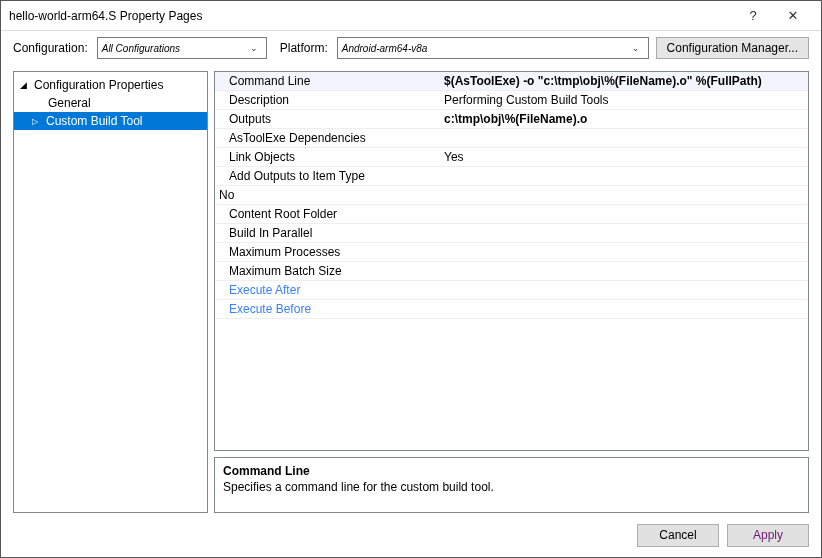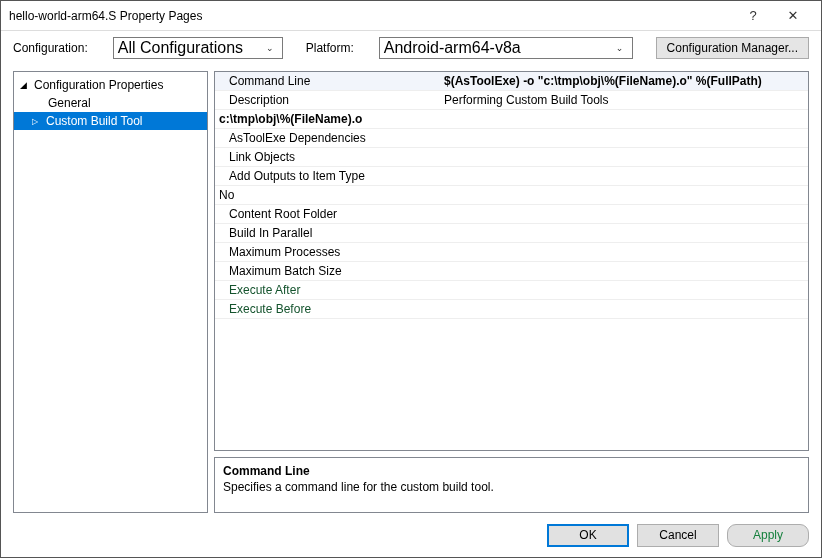--- a/index.html
+++ b/index.html
@@ -34,33 +34,33 @@
     justify-content: center;
     font-size: 13px;
     color: #333;
     cursor: pointer;
   }
   .config-bar {
     height: 34px;
     display: flex;
     align-items: center;
     padding: 0 12px;
-    gap: 23px;
+    gap: 7px;
   }
   .config-bar label { margin-right: 2px; }
   .combo {
     border: 1px solid #7a7a7a;
     height: 22px;
     display: flex;
     align-items: center;
     padding: 0 4px;
     background: #fff;
     position: relative;
   }
-  .combo .combo-text { flex: 1; font-size: 16px; }
+  .combo .combo-text { flex: 1; font-size: 10px; font-style: italic; }
   .combo .combo-arrow {
     width: 16px;
     text-align: center;
     font-size: 9px;
     color: #333;
   }
   .cfg-mgr-btn {
     height: 22px;
     border: 1px solid #aaa;
     background: #e5e5e5;
@@ -123,21 +123,21 @@
     height: 19px;
     align-items: center;
     border-bottom: 1px solid #eee;
   }
   .prop-row.hl { background: #f2f5fb; }
   .prop-name {
     width: 225px;
     padding-left: 14px;
     color: #000;
   }
-  .prop-name.disabled { color: #14532d; }
+  .prop-name.disabled { color: #3b82f6; }
   .prop-val {
     flex: 1;
     padding-left: 4px;
     white-space: nowrap;
     overflow: hidden;
   }
   .prop-val.bold { font-weight: 600; }
   .desc-box {
     border: 1px solid #828790;
     margin-top: 6px;
@@ -155,21 +155,21 @@
   }
   .btn {
     width: 82px;
     height: 23px;
     border: 1px solid #adadad;
     background: #e1e1e1;
     font-size: 12px;
     cursor: pointer;
   }
   .btn.default { border: 1px solid #0078d7; box-shadow: inset 0 0 0 1px #0078d7; }
-  .btn.disabled { color: #15803d; cursor: default; border-radius: 9px; }
+  .btn.disabled { color: #701a75; cursor: default; }
 </style>
 </head>
 <body>
 
 <div class="window">
 
   <div class="titlebar">
     <span class="titlebar-title">hello-world-arm64.S Property Pages</span>
     <div class="titlebar-btn">
         <span>?</span>
@@ -178,21 +178,21 @@
         <span>✕</span>
       </div>
   </div>
 
   <div class="config-bar">
     <label>Configuration:</label>
     <div class="combo" style="width:170px">
       <span class="combo-text">All Configurations</span>
       <span class="combo-arrow">⌄</span>
     </div>
-    <label style="margin-left:0">Platform:</label>
+    <label style="margin-left:6px">Platform:</label>
     <div class="combo" style="flex:1">
       <span class="combo-text">Android-arm64-v8a</span>
       <span class="combo-arrow">⌄</span>
     </div>
     <div class="cfg-mgr-btn">
       <span>Configuration Manager...</span>
     </div>
   </div>
 
   <div class="main">
@@ -214,28 +214,30 @@
       <div class="propgrid" id="propgrid">
           <div class="prop-row hl">
             <div class="prop-name">Command Line</div>
             <div class="prop-val bold">$(AsToolExe) -o "c:\tmp\obj\%(FileName).o" %(FullPath)</div>
           </div>
           <div class="prop-row">
             <div class="prop-name">Description</div>
             <div class="prop-val">Performing Custom Build Tools</div>
           </div>
           <div class="prop-row">
+            <div class="prop-name">Outputs</div>
             <div class="prop-val bold">c:\tmp\obj\%(FileName).o</div>
           </div>
           <div class="prop-row">
             <div class="prop-name">AsToolExe Dependencies</div>
             <div class="prop-val"></div>
           </div>
           <div class="prop-row">
             <div class="prop-name">Link Objects</div>
+            <div class="prop-val">Yes</div>
           </div>
           <div class="prop-row">
             <div class="prop-name">Add Outputs to Item Type</div>
             <div class="prop-val"></div>
           </div>
           <div class="prop-row">
             <div class="prop-val">No</div>
           </div>
           <div class="prop-row">
             <div class="prop-name">Content Root Folder</div>
@@ -263,18 +265,17 @@
           </div>
         </div>
       <div class="desc-box">
         <div class="desc-title">Command Line</div>
         <div>Specifies a command line for the custom build tool.</div>
       </div>
     </div>
   </div>
 
   <div class="footer">
-    <button class="btn default">OK</button>
     <button class="btn">Cancel</button>
     <button class="btn disabled">Apply</button>
   </div>
 
 </div>
 
 </body></html>

